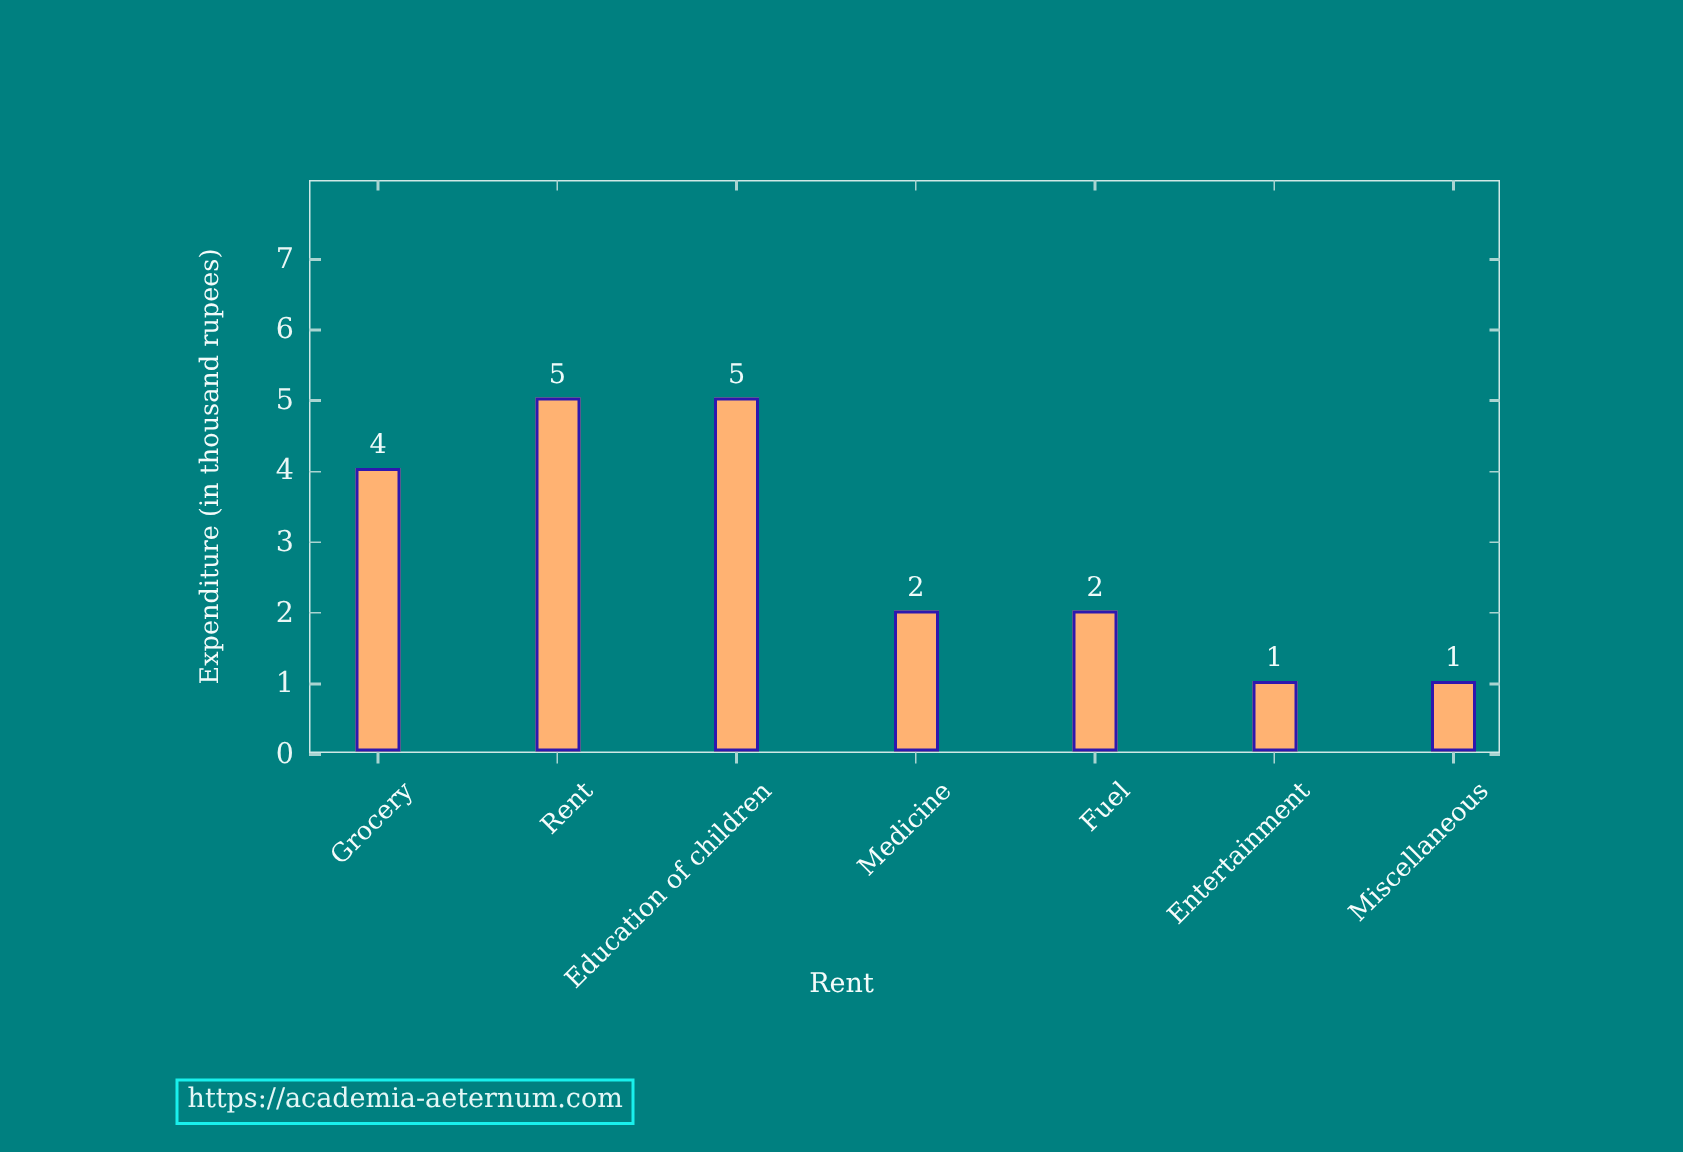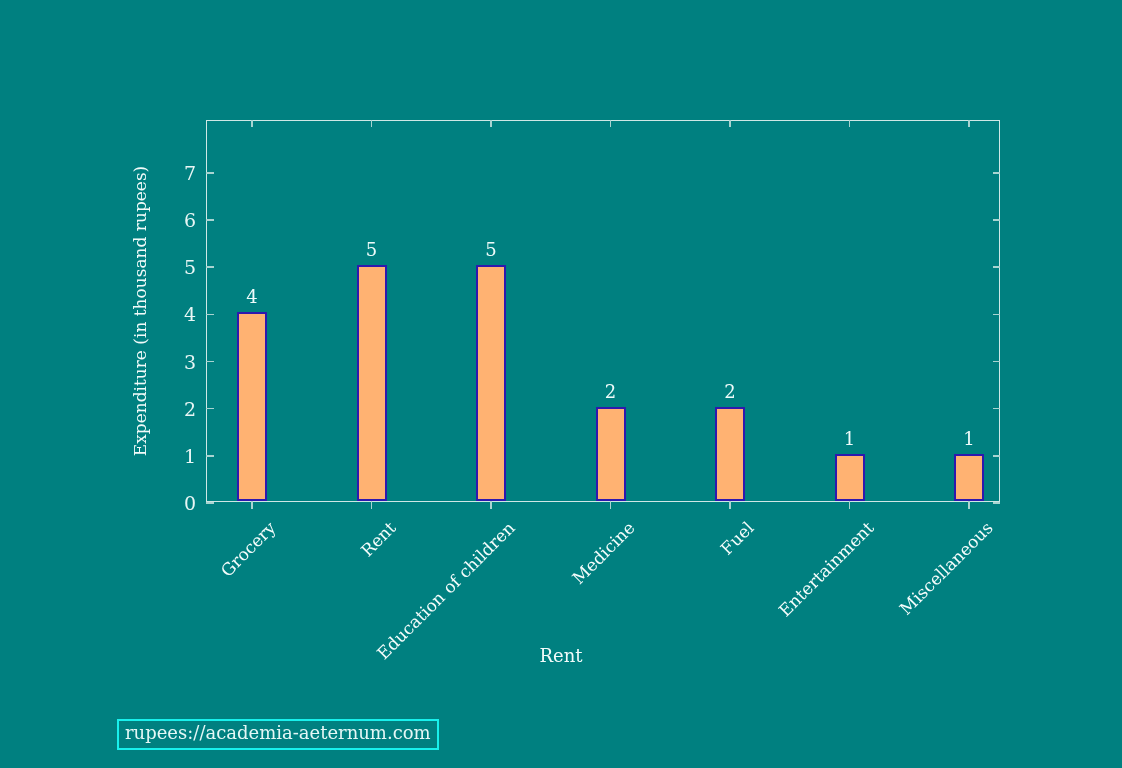--- a/index.html
+++ b/index.html
@@ -213,15 +213,15 @@
   <div id="x-labels">
       <div class="xtick-label" style="left: 267px; top: 519px; transform: translate(-100%, 0px) rotate(-45deg); transform-origin: 100% 0%;">Grocery</div>
       <div class="xtick-label" style="left: 386.5px; top: 519px; transform: translate(-100%, 0px) rotate(-45deg); transform-origin: 100% 0%;">Rent</div>
       <div class="xtick-label" style="left: 506px; top: 519px; transform: translate(-100%, 0px) rotate(-45deg); transform-origin: 100% 0%;">Education of children</div>
       <div class="xtick-label" style="left: 625.5px; top: 519px; transform: translate(-100%, 0px) rotate(-45deg); transform-origin: 100% 0%;">Medicine</div>
       <div class="xtick-label" style="left: 745px; top: 519px; transform: translate(-100%, 0px) rotate(-45deg); transform-origin: 100% 0%;">Fuel</div>
       <div class="xtick-label" style="left: 864.5px; top: 519px; transform: translate(-100%, 0px) rotate(-45deg); transform-origin: 100% 0%;">Entertainment</div>
       <div class="xtick-label" style="left: 984px; top: 519px; transform: translate(-100%, 0px) rotate(-45deg); transform-origin: 100% 0%;">Miscellaneous</div>
     </div>
 
-  <div id="watermark">rupees://academia-aeternum.com</div>
+  <div id="watermark">https://academia-aeternum.com</div>
 
 </div>
 
 </body></html>

